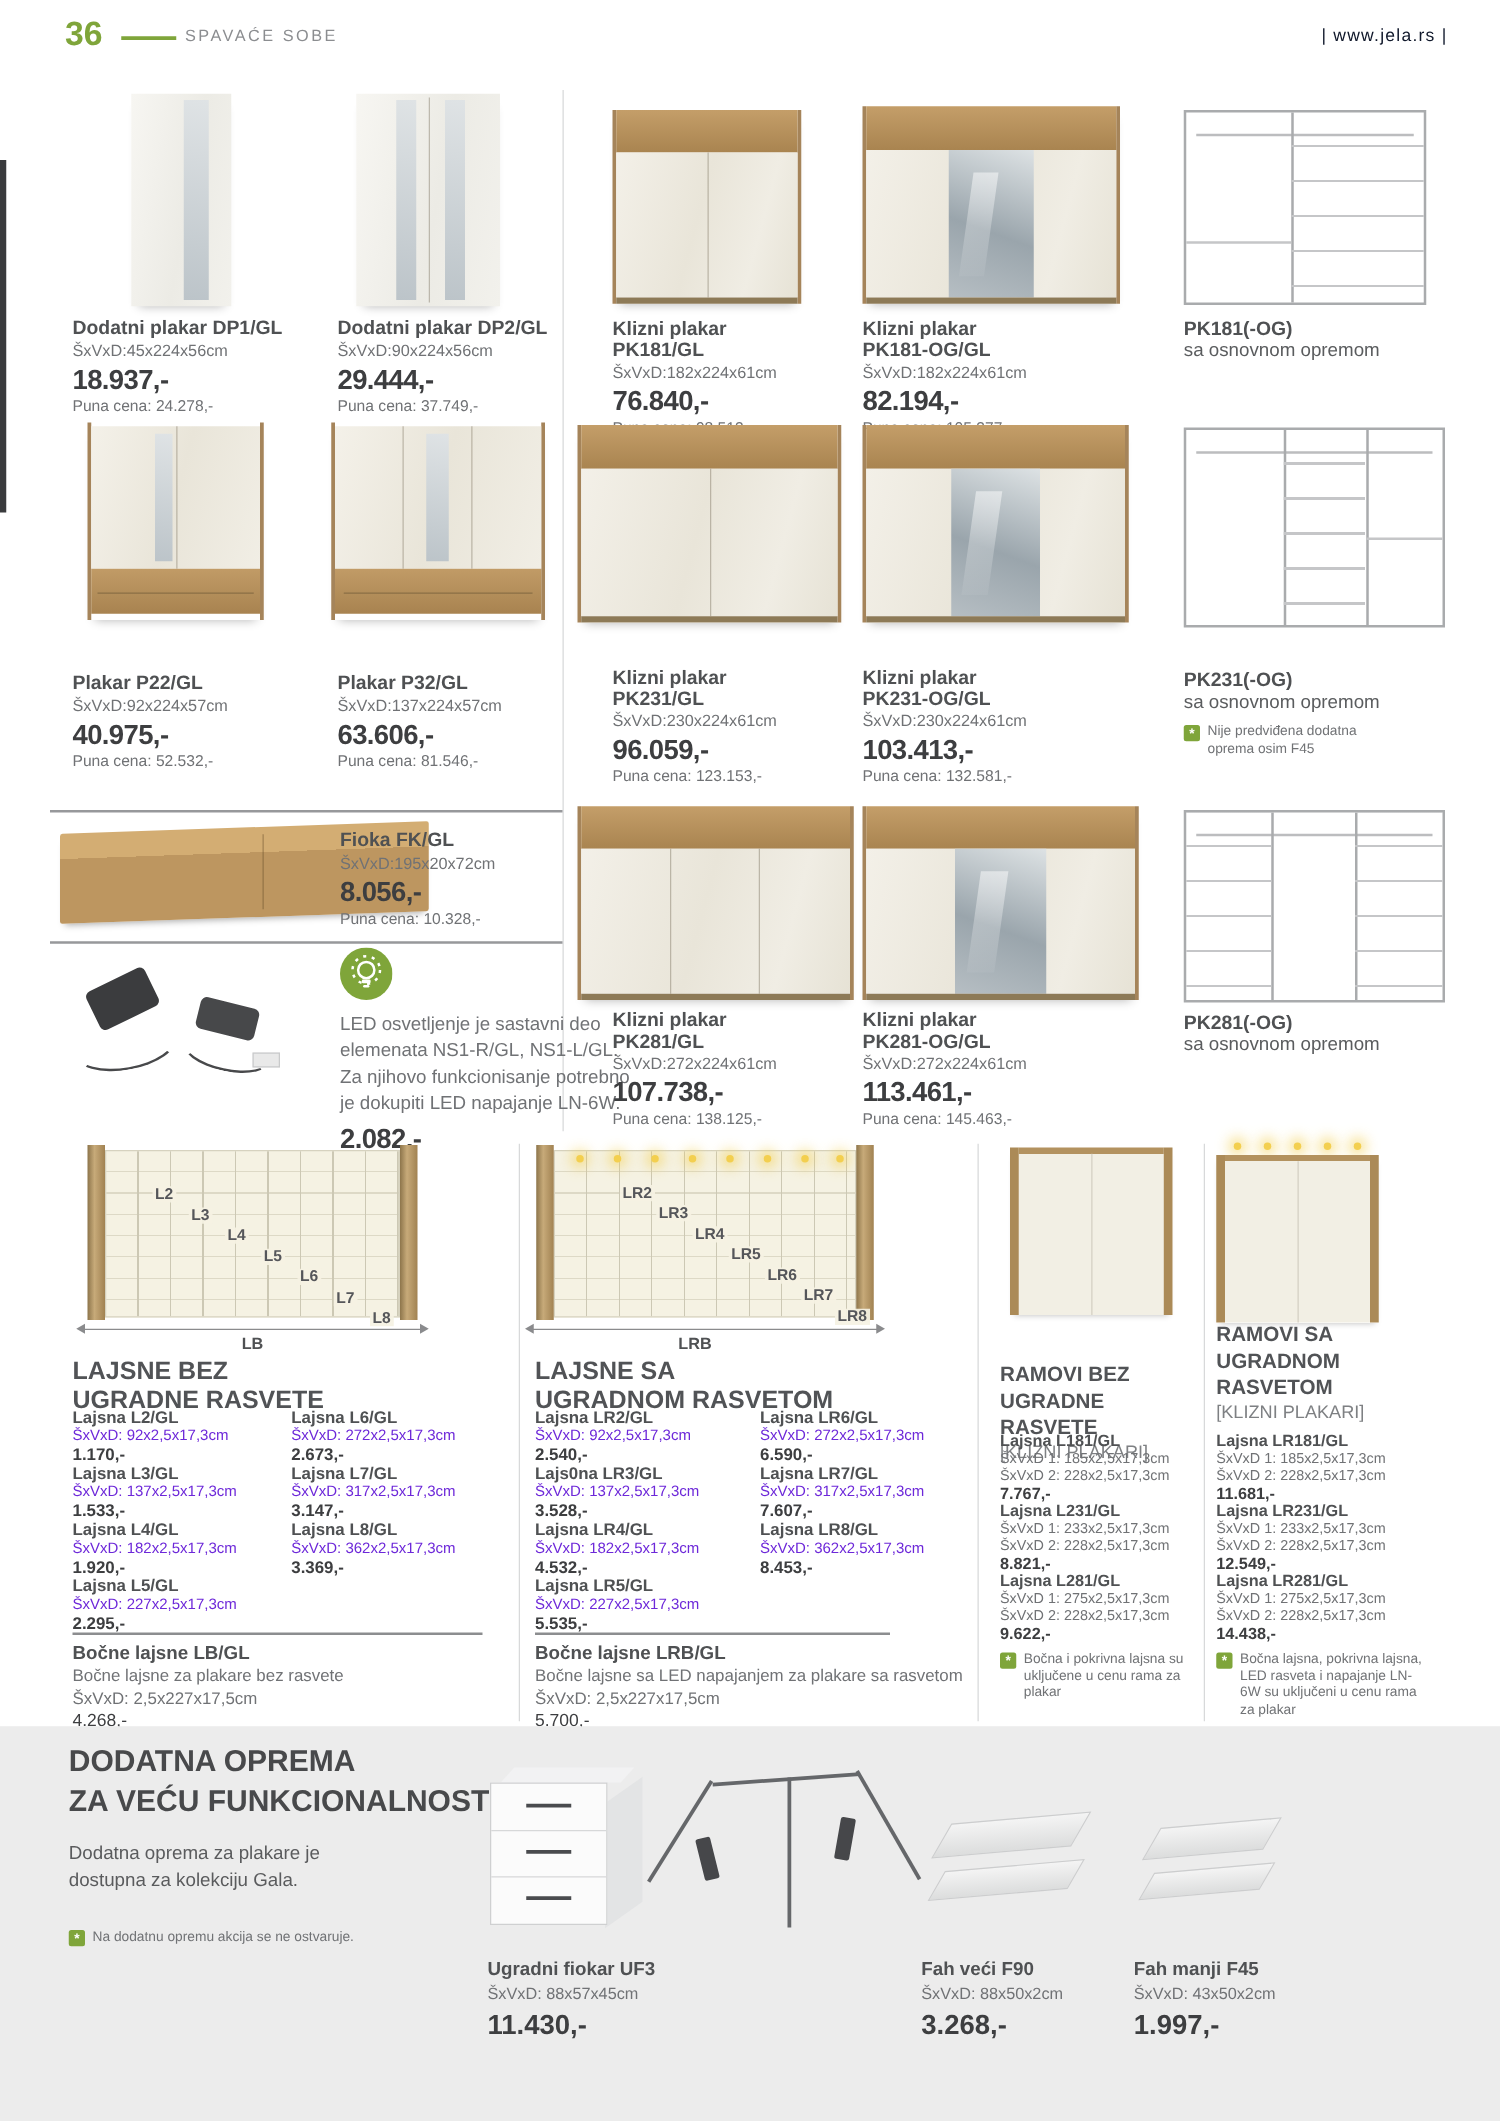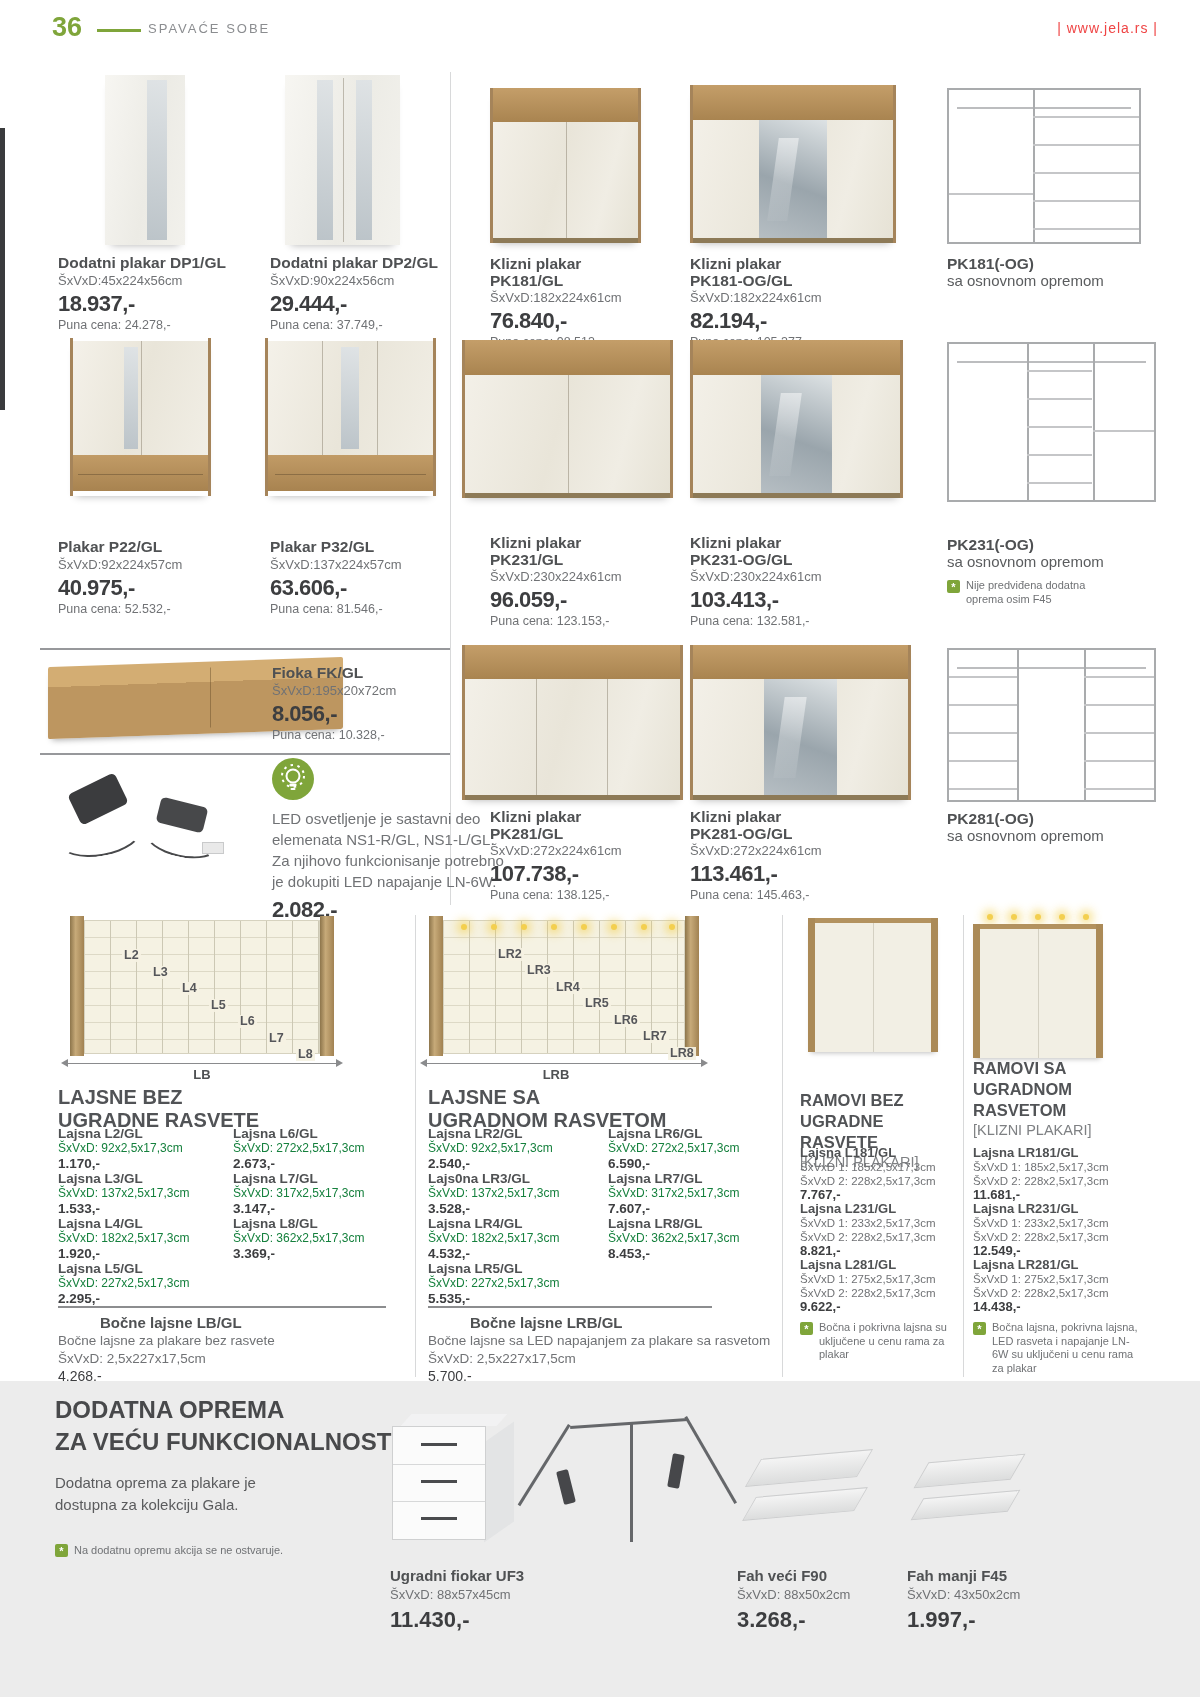--- a/index.html
+++ b/index.html
@@ -4,21 +4,21 @@
 <style>
   html,body{margin:0;padding:0;background:#fff;}
   .page{position:relative;width:1200px;height:1697px;background:#ffffff;overflow:hidden;
         font-family:"Liberation Sans", sans-serif;color:#58595b;}
   .abs{position:absolute;}
 
   
   .pageno{font-size:27px;font-weight:bold;color:#7fa53a;}
   .hdash{height:3px;background:#7fa53a;}
   .hsection{font-size:13px;letter-spacing:2px;color:#8b8d90;}
-  .hsite{font-size:14px;color:#ef4444;letter-spacing:1px;text-decoration:none;}
+  .hsite{font-size:14px;color:#0f172a;letter-spacing:1px;text-decoration:none;}
   .edge{background:#3a3b3d;}
 
   
   .vline{width:1px;background:#d8d9da;}
   .hline{height:2px;background:#97989b;}
   .hline2{height:2px;background:#8c8d8f;}
 
   
   .nm{font-weight:bold;font-size:15.5px;line-height:18px;color:#4f5153;}
   .nm2{font-weight:bold;font-size:15.5px;line-height:17px;color:#4f5153;}
@@ -30,26 +30,26 @@
   
   .badge{width:13px;height:13px;background:#7fa53a;color:#fff;border-radius:2px;
          font-size:11px;line-height:14px;text-align:center;font-weight:bold;}
   .note{font-size:11px;line-height:13.5px;color:#707275;}
 
   
   .sec-title{font-weight:bold;font-size:20px;line-height:23px;color:#515356;}
   .sec-title-sm{font-weight:bold;font-size:16.5px;line-height:21px;color:#515356;}
   .sec-sub{font-size:14.5px;line-height:19px;color:#7e8083;}
   .li-name{font-weight:bold;font-size:13.5px;line-height:15px;color:#4f5153;}
-  .li-dim{font-size:12px;line-height:15px;color:#15803d;}
+  .li-dim{font-size:12px;line-height:15px;color:#6d28d9;}
   .li-pr{font-weight:bold;font-size:13.5px;line-height:15px;color:#3d3e40;}
   .ri-name{font-weight:bold;font-size:13px;line-height:14px;color:#4f5153;}
   .ri-dim{font-size:11.5px;line-height:14px;color:#707275;}
   .ri-pr{font-weight:bold;font-size:13px;line-height:14px;color:#3d3e40;}
-  .bl-name{font-weight:bold;font-size:15px;line-height:18px;color:#4f5153;margin-left:42px;}
+  .bl-name{font-weight:bold;font-size:15px;line-height:18px;color:#4f5153;}
   .bl-desc{font-size:13.5px;line-height:18px;color:#707275;}
   .bl-pr{font-weight:normal;font-size:14px;line-height:17px;color:#3d3e40;}
   .nowrap{white-space:nowrap;}
 
   
   .ward{position:absolute;box-shadow:0 6px 8px -6px rgba(0,0,0,.3);}
   .w-top{position:absolute;top:0;left:0;right:0;height:22%;background:linear-gradient(180deg,#c49e69,#a98450);}
   .w-body{position:absolute;top:22%;left:0;right:0;bottom:3%;
           background:linear-gradient(105deg,#f3f0e8 0%,#e9e5d9 45%,#f0ede4 75%,#e6e2d5 100%);}
   .w-base{position:absolute;bottom:0;left:0;right:0;height:3%;background:#8d7a57;}

